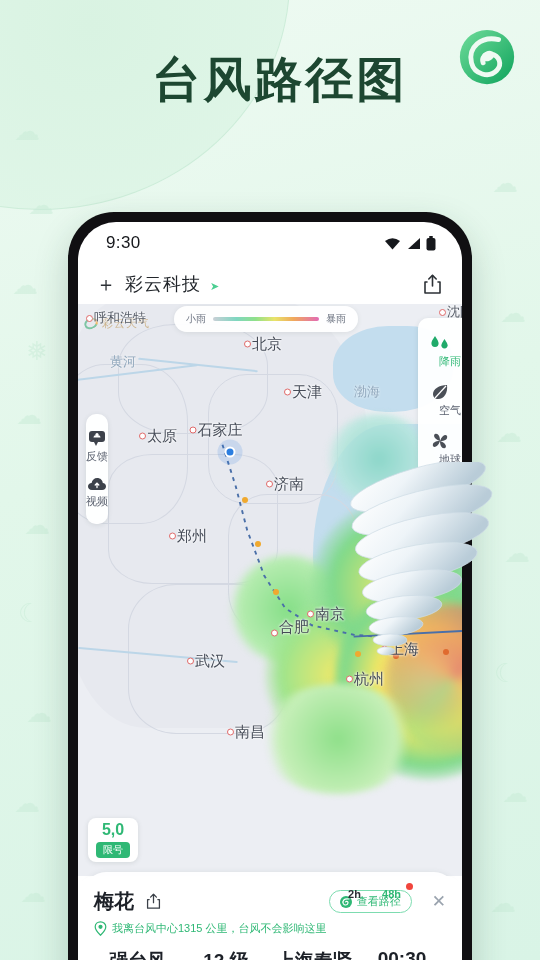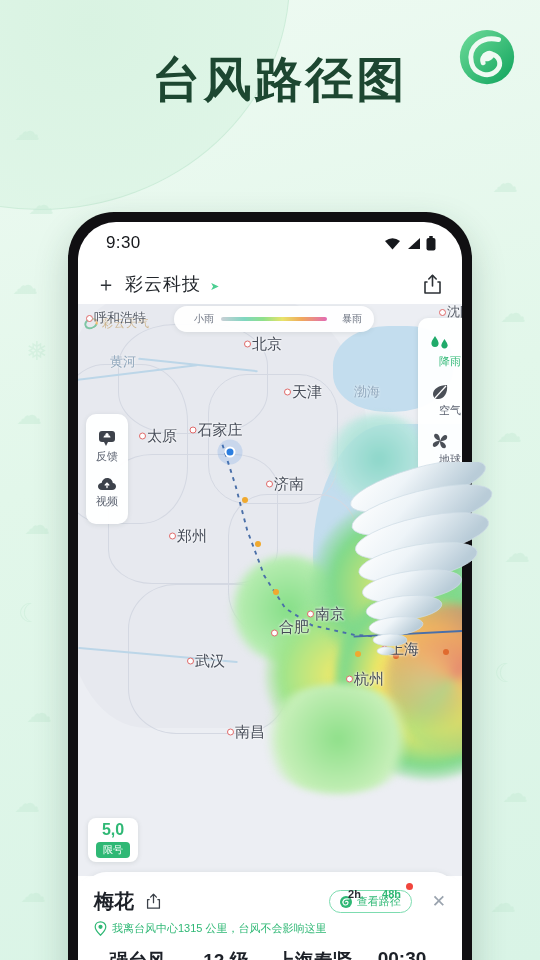--- a/index.html
+++ b/index.html
@@ -133,42 +133,42 @@
     transform:translate(-50%,-50%);
   }
 
   
   .legend{
     position:absolute; left:96px; top:2px; height:26px;
     background:rgba(255,255,255,.94); border-radius:14px;
     display:flex; align-items:center; gap:7px; padding:0 12px;
     box-shadow:0 1px 5px rgba(60,80,70,.1);
   }
-  .legend span{ font-size:10px; color:#6b7280;margin-left:8px; }
+  .legend span{ font-size:10px; color:#6b7280; }
   .grad{
     width:106px; height:4px; border-radius:3px;
     background:linear-gradient(90deg,#c9cfd6 0%,#7fd6c0 22%,#8fe08a 40%,
       #e8e36a 58%,#f0a85c 76%,#e26ab4 100%);
   }
 
   
   .right-panel{
     position:absolute; right:0; top:14px; width:44px;
     background:rgba(255,255,255,.95); border-radius:10px 0 0 10px;
     padding:9px 0; box-shadow:0 1px 5px rgba(60,80,70,.12);
   }
   .rp-item{
     display:flex; flex-direction:column; align-items:center; gap:2px;
     padding:7px 0;
   }
   .rp-item .lb{ font-size:11px; color:#5b6270;margin-left:20px; }
   .rp-item.active .lb{ color:#2fb875; }
 
   .left-panel{
-    position:absolute; left:8px; top:110px; width:42px;
+    position:absolute; left:8px; top:110px; width:22px;
     background:rgba(255,255,255,.96); border-radius:10px;
     padding:9px 0; box-shadow:0 1px 5px rgba(60,80,70,.12);
   }
   .lp-item{
     display:flex; flex-direction:column; align-items:center; gap:2px;
     padding:6px 0;
   }
   .lp-item .lb{ font-size:11px; color:#5b6270; }
 
   

